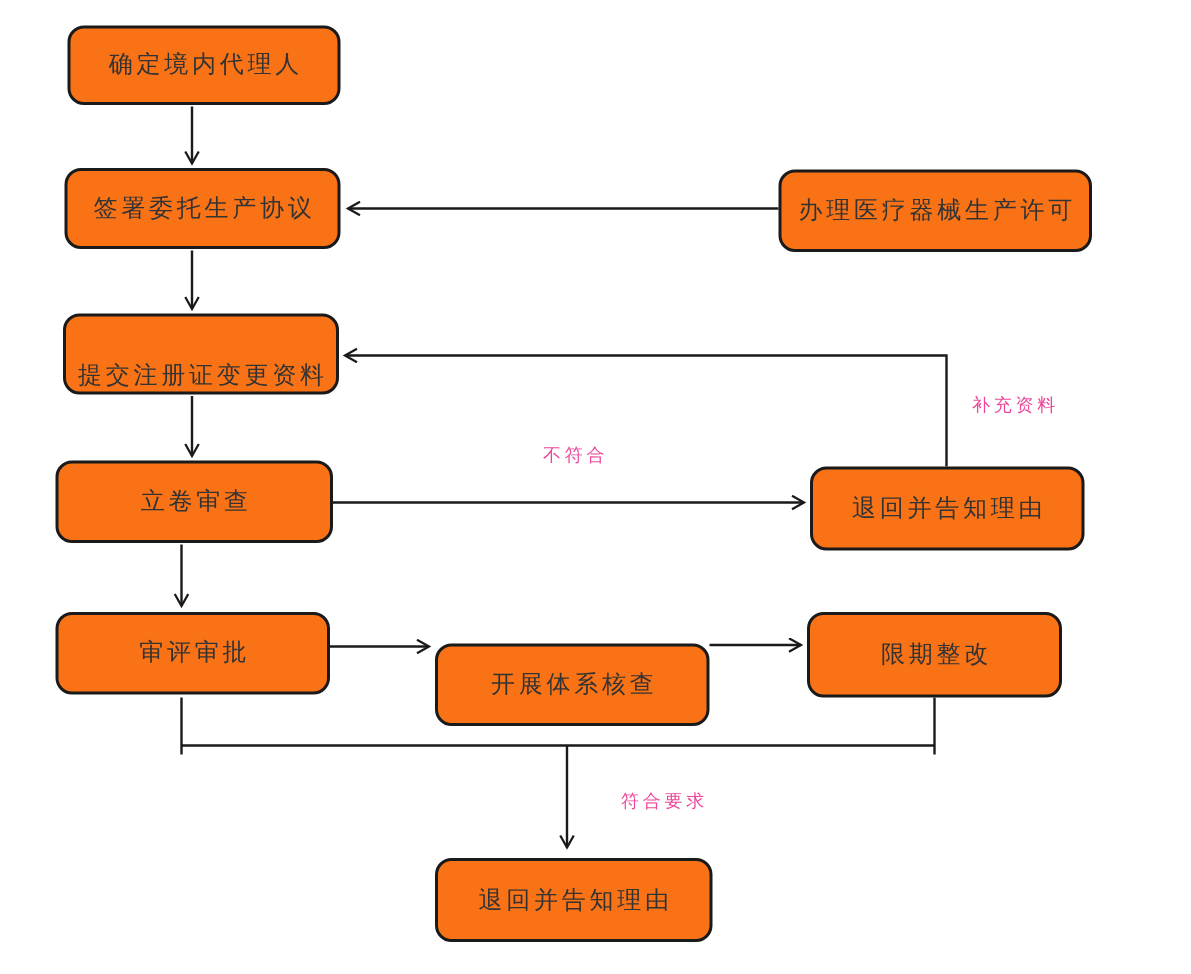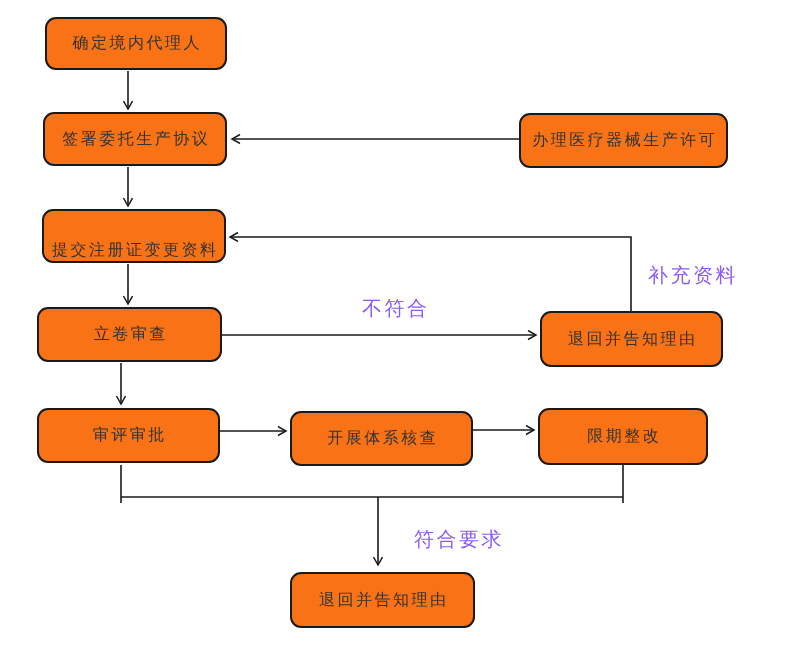--- a/index.html
+++ b/index.html
@@ -30,22 +30,22 @@
     align-items: center;
     justify-content: center;
     color: #333333;
     font-size: 16px;
     letter-spacing: 2.5px;
     text-indent: 2.5px;
     white-space: nowrap;
   }
   .edge-label {
     position: absolute;
-    color: #8b5cf6;
-    font-size: 20px;
+    color: #ec4899;
+    font-size: 12px;
     letter-spacing: 2.5px;
     white-space: nowrap;
   }
 </style>
 </head>
 <body>
 
 <div class="canvas">
 
   <svg class="edges" width="794" height="649" viewBox="0 0 794 649">
@@ -91,21 +91,21 @@
   </div>
 
   <div class="node" style="left:540px; top:311px; width:183px; height:56px;">
     <span>退回并告知理由</span>
   </div>
 
   <div class="node" style="left:37px; top:408px; width:183px; height:55px;">
     <span>审评审批</span>
   </div>
 
-  <div class="node" style="left:290px; top:411px; width:183px; height:55px;">
+  <div class="node" style="left:290px; top:429px; width:183px; height:55px;">
     <span>开展体系核查</span>
   </div>
 
   <div class="node" style="left:538px; top:408px; width:170px; height:57px;">
     <span>限期整改</span>
   </div>
 
   <div class="node" style="left:290px; top:572px; width:185px; height:56px;">
     <span>退回并告知理由</span>
   </div>

